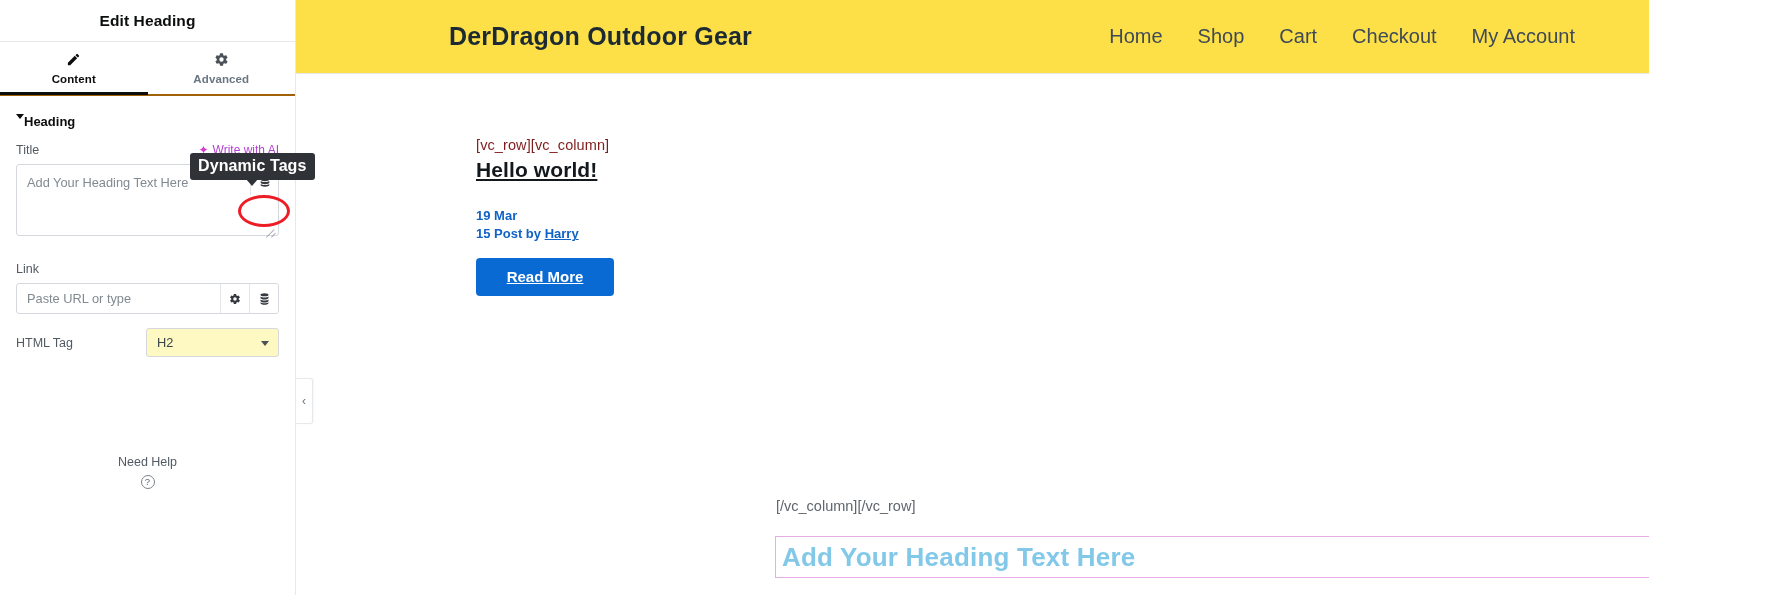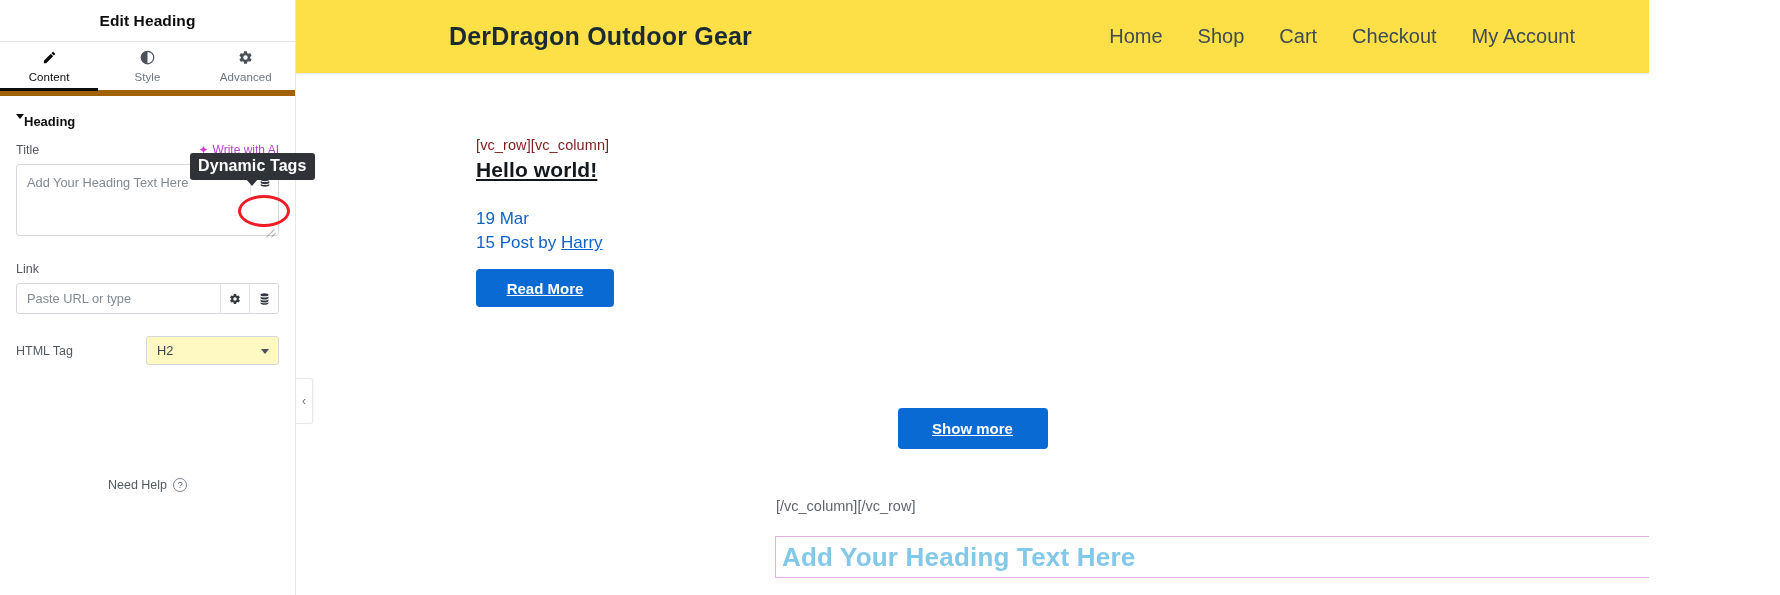--- a/index.html
+++ b/index.html
@@ -28,21 +28,22 @@
   }
   .panel-title {
     font-size: 15.5px;
     font-weight: bold;
     color: #0c0d0e;
     letter-spacing: .1px;
   }
   .panel-tabs {
     display: flex;
     height: 54px;
-    border-bottom: 6px solid #a16207;
+    border-bottom: 2px solid #a16207;
+    font-weight: bold;
   }
   .panel-tab {
     flex: 1 1 33.333%;
     display: flex; flex-direction: column; align-items: center; justify-content: center;
     gap: 6px;
     cursor: pointer;
     position: relative;
     color: #6b7683;
   }
   .panel-tab .tab-ico { height: 16px; display: flex; align-items: center; justify-content: center; }
@@ -174,21 +175,21 @@
   .link-btn {
     width: 29px;
     border-left: 1px solid #e3e6e9;
     display: flex; align-items: center; justify-content: center;
     cursor: pointer;
     background: #fff;
   }
 
   .tag-row {
     display: flex; align-items: center; justify-content: space-between;
-    margin-top: 22px;
+    margin-top: 14px;
   }
   .tag-label { font-size: 12.5px; color: #515962; }
   .select-wrap {
     position: relative;
     width: 133px; height: 29px;
     border: 1px solid #d5d8dc;
     border-radius: 3px;
     background: #fef9c3;
     display: flex; align-items: center;
     padding: 0 10px;
@@ -199,23 +200,24 @@
     position: absolute; right: 9px; top: 50%; margin-top: -2px;
     width: 0; height: 0;
     border-left: 4.5px solid transparent;
     border-right: 4.5px solid transparent;
     border-top: 5px solid #4b5158;
   }
 
   .need-help {
     position: absolute;
     left: 0; right: 0;
-    top: 478px;
+    top: 455px;
     display: flex; align-items: center; justify-content: center; gap: 6px;
     cursor: pointer;
+    flex-direction: column;
   }
   .need-help-text { font-size: 12.5px; color: #515962; }
   .qmark {
     width: 14px; height: 14px; border-radius: 50%;
     border: 1px solid #7a838c;
     color: #5b6views; color: #5b636b;
     font-size: 9.5px;
     display: flex; align-items: center; justify-content: center;
     line-height: 1;
   }
@@ -284,22 +286,22 @@
     font-weight: bold;
     color: #13181d;
     text-decoration: underline;
     margin-top: 5px;
     display: inline-block;
     cursor: pointer;
     letter-spacing: .1px;
   }
   .meta {
     margin-top: 25px;
-    font-size: 17px;
-    font-weight: normal;
+    font-size: 13px;
+    font-weight: bold;
     color: #1062c7;
     line-height: 1.42;
   }
   .meta a { color: #1062c7; text-decoration: underline; cursor: pointer; }
 
   .btn-blue {
     display: inline-flex; align-items: center; justify-content: center;
     background: #0a6ad4;
     color: #ffffff;
     font-size: 15px;
@@ -361,29 +363,20 @@
 
       <div class="panel-tab active">
         <span class="tab-ico">
           <svg width="15" height="15" viewBox="0 0 24 24" fill="#0c0d0e">
             <path d="M3 17.25V21h3.75L17.81 9.94l-3.75-3.75L3 17.25zM20.71 7.04a1 1 0 0 0 0-1.41l-2.34-2.34a1 1 0 0 0-1.41 0l-1.83 1.83 3.75 3.75 1.83-1.83z"></path>
           </svg>
         </span>
         <span class="tab-label">Content</span>
       </div>
 
-      <div class="panel-tab">
-        <span class="tab-ico">
-          <svg width="15" height="15" viewBox="0 0 24 24">
-            <circle cx="12" cy="12" r="10" fill="none" stroke="#4b5158" stroke-width="2"></circle>
-            <path d="M12 2a10 10 0 0 0 0 20z" fill="#4b5158"></path>
-          </svg>
-        </span>
-        <span class="tab-label">Style</span>
-      </div>
 
       <div class="panel-tab">
         <span class="tab-ico">
           <svg width="15" height="15" viewBox="0 0 24 24" fill="#4b5158">
             <path d="M19.4 13a7.8 7.8 0 0 0 .06-1 7.8 7.8 0 0 0-.06-1l2.1-1.62a.5.5 0 0 0 .12-.64l-2-3.46a.5.5 0 0 0-.6-.22l-2.47 1a7.3 7.3 0 0 0-1.73-1l-.38-2.63A.5.5 0 0 0 14 2h-4a.5.5 0 0 0-.49.42L9.13 5.05a7.3 7.3 0 0 0-1.73 1l-2.47-1a.5.5 0 0 0-.6.22l-2 3.46a.5.5 0 0 0 .12.64L4.56 11a7.8 7.8 0 0 0 0 2l-2.11 1.62a.5.5 0 0 0-.12.64l2 3.46a.5.5 0 0 0 .6.22l2.47-1a7.3 7.3 0 0 0 1.73 1l.38 2.63A.5.5 0 0 0 10 22h4a.5.5 0 0 0 .49-.42l.38-2.63a7.3 7.3 0 0 0 1.73-1l2.47 1a.5.5 0 0 0 .6-.22l2-3.46a.5.5 0 0 0-.12-.64L19.4 13zM12 15.5A3.5 3.5 0 1 1 15.5 12 3.5 3.5 0 0 1 12 15.5z"></path>
           </svg>
         </span>
         <span class="tab-label">Advanced</span>
       </div>
     </div>
@@ -479,23 +472,20 @@
         <div>19 Mar</div>
         <div>
           <span>15 Post by</span>
           <a>Harry</a>
         </div>
       </div>
 
       <button class="btn-blue read-more">Read More</button>
     </div>
 
-    <div class="show-more-wrap">
-      <button class="btn-blue show-more">Show more</button>
-    </div>
 
     <div class="shortcode-close">[/vc_column][/vc_row]</div>
 
     <div class="heading-widget">
       <span class="heading-widget-text">Add Your Heading Text Here</span>
     </div>
   </div>
 </div>
 
 </body></html>

